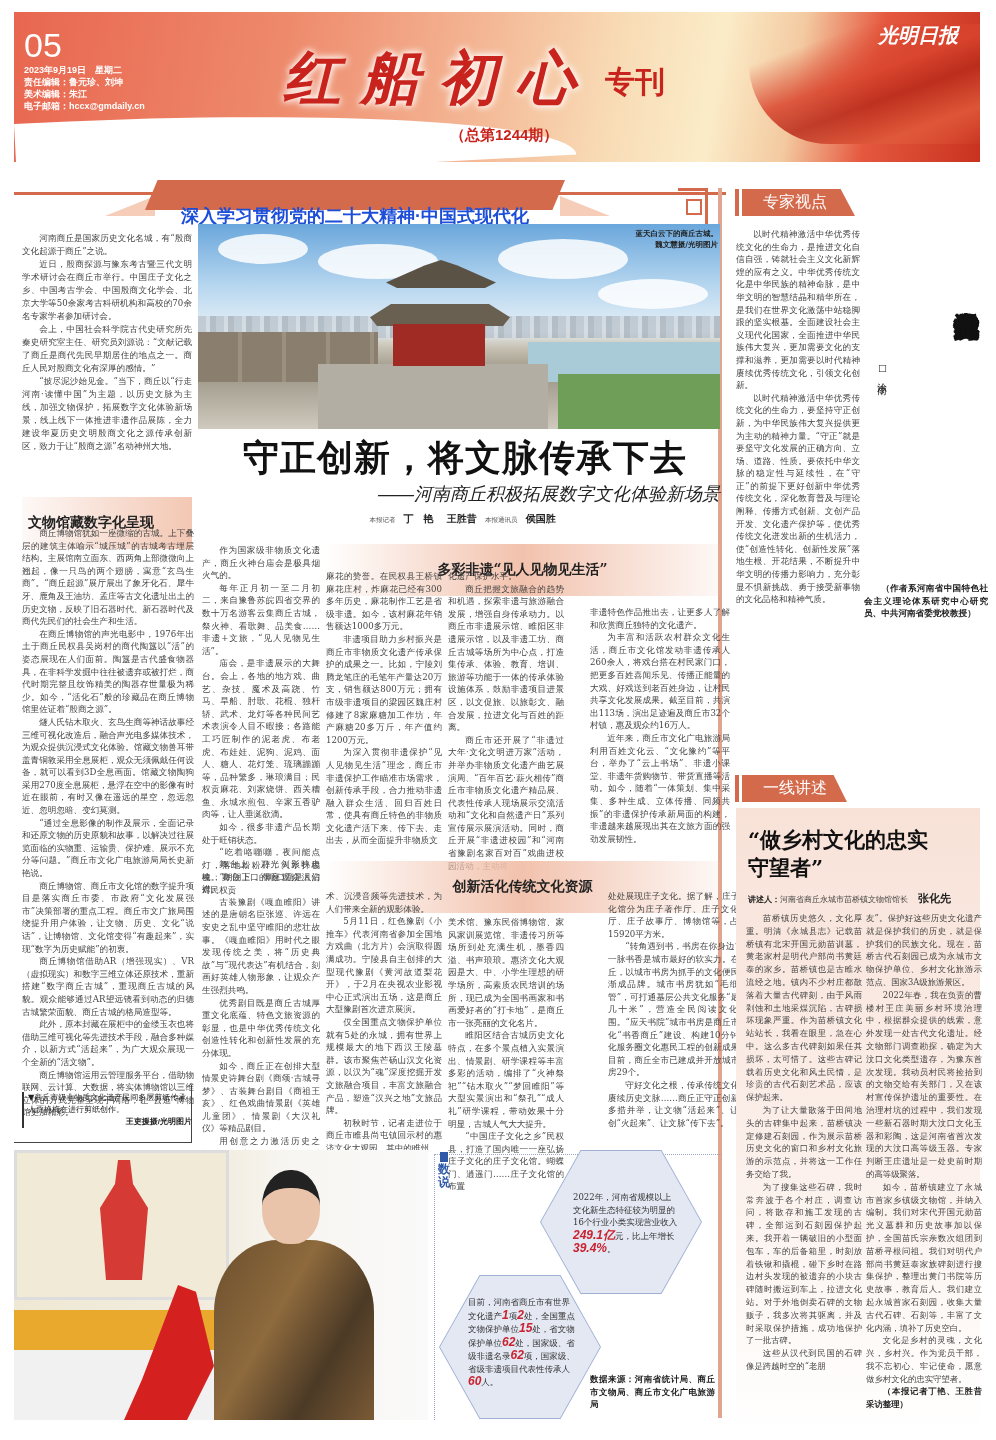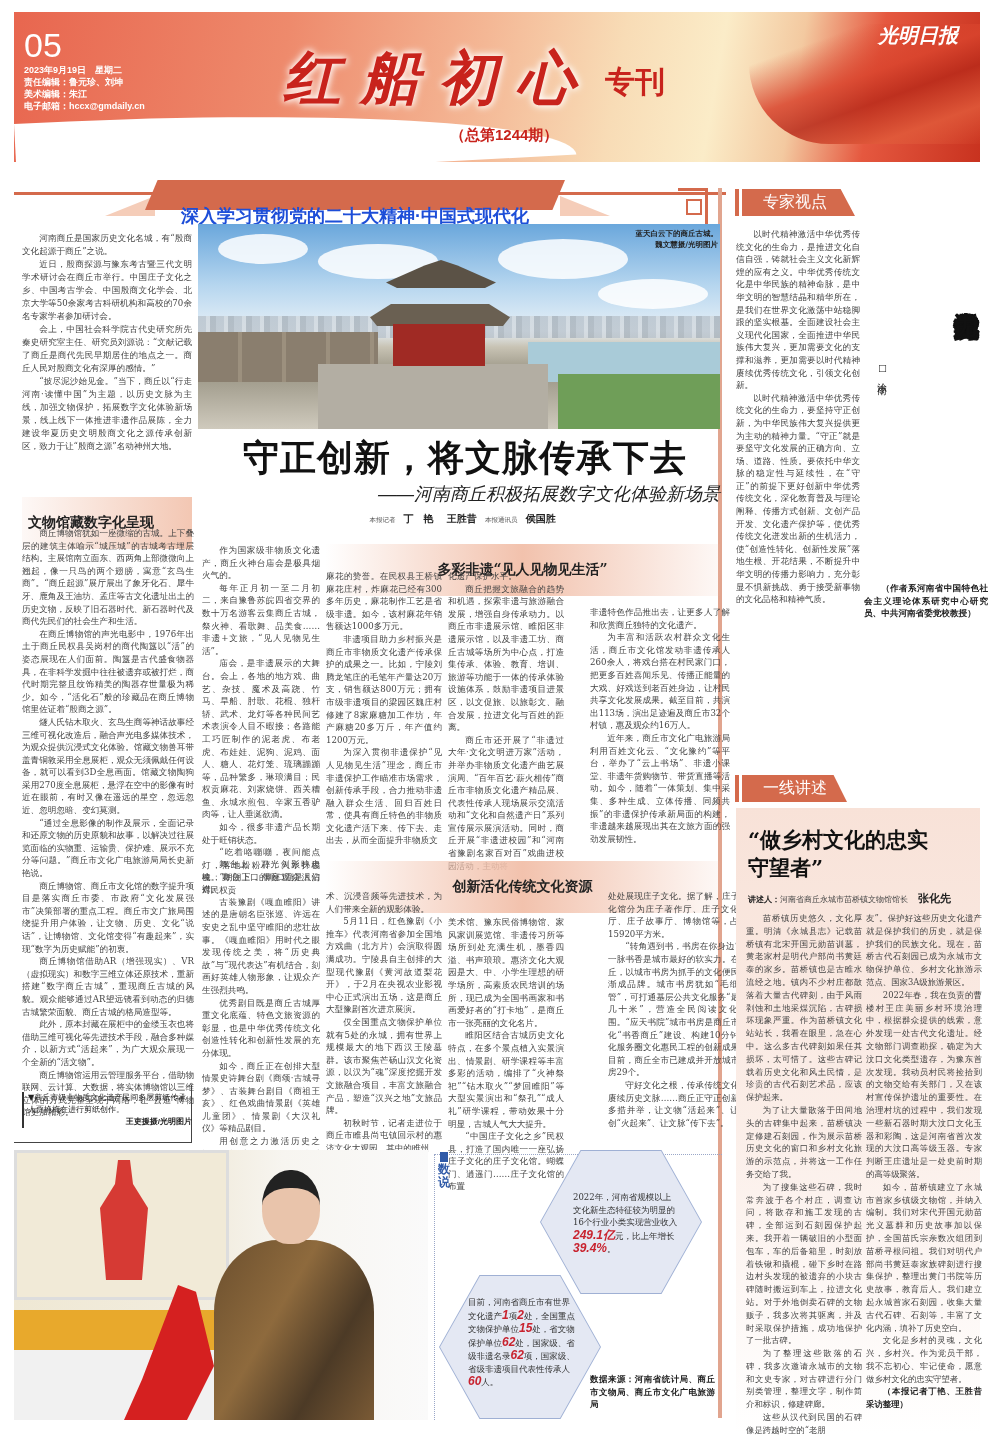--- a/index.html
+++ b/index.html
@@ -284,21 +284,20 @@
 <div class="abs tag tag-frontline">一线讲述</div>
 <div class="abs frontline-box"></div>
 <div class="abs fl-title">“做乡村文化的忠实守望者”</div>
 <div class="abs fl-speaker">
   <b>讲述人：</b><span>河南省商丘永城市苗桥镇文物馆馆长</span><span class="name">张化先</span>
 </div>
 <div class="abs col col-fl1">
   <p>苗桥镇历史悠久，文化厚重。明清《永城县志》记载苗桥镇有北宋开国元勋苗训墓，黄老家村是明代户部尚书黄廷泰的家乡。苗桥镇也是古睢水流经之地。镇内不少村庄都散落着大量古代碑刻，由于风雨剥蚀和土地采煤沉陷，古碑损坏现象严重。作为苗桥镇文化站站长，我看在眼里，急在心中。这么多古代碑刻如果任其损坏，太可惜了。这些古碑记载着历史文化和风土民情，是珍贵的古代石刻艺术品，应该保护起来。</p>
   <p>为了让大量散落于田间地头的古碑集中起来，苗桥镇决定修建石刻园，作为展示苗桥历史文化的窗口和乡村文化旅游的示范点，并将这一工作任务交给了我。</p>
   <p>为了搜集这些石碑，我时常奔波于各个村庄，调查访问，将散存和施工发现的古碑，全部运到石刻园保护起来。我开着一辆破旧的小型面包车，车的后备箱里，时刻放着铁锹和撬棍，碰下乡时在路边村头发现的被遗弃的小块古碑随时搬运到车上，拉进文化站。对于外地倒卖石碑的文物贩子，我多次将其驱离，并及时采取保护措施，成功地保护了一批古碑。</p>
-  <p>为了整理这些散落的石碑，我多次邀请永城市的文物和文史专家，对古碑进行分门别类管理，整理文字，制作简介和标识，修建碑廊。</p>
   <p>这些从汉代到民国的石碑像是跨越时空的“老朋</p>
 </div>
 <div class="abs col col-fl2">
   <p style="text-indent:0">友”。保护好这些历史文化遗产就是保护我们的历史，就是保护我们的民族文化。现在，苗桥古代石刻园已成为永城市文物保护单位、乡村文化旅游示范点、国家3A级旅游景区。</p>
   <p>2022年春，我在负责的曹楼村王庄美丽乡村环境治理中，根据群众提供的线索，意外发现一处古代文化遗址。经文物部门调查勘探，确定为大汶口文化类型遗存，为豫东首次发现。我动员村民将捡拾到的文物交给有关部门，又在该村宣传保护遗址的重要性。在治理村坑的过程中，我们发现一些新石器时期大汶口文化玉器和彩陶，这是河南省首次发现的大汶口高等级玉器。专家判断王庄遗址是一处史前时期的高等级聚落。</p>
   <p>如今，苗桥镇建立了永城市首家乡镇级文物馆，并纳入编制。我们对宋代开国元勋苗光义墓群和历史故事加以保护，全国苗氏宗亲数次组团到苗桥寻根问祖。我们对明代户部尚书黄廷泰家族碑刻进行搜集保护，整理出黄门书院等历史故事，教育后人。我们建立起永城首家石刻园，收集大量古代石碑、石刻等，丰富了文化内涵，填补了历史空白。</p>
   <p>文化是乡村的灵魂，文化兴，乡村兴。作为党员干部，我不忘初心、牢记使命，愿意做乡村文化的忠实守望者。</p>
   <p class="note">（本报记者丁艳、王胜昔采访整理）</p>
 </div>
 

